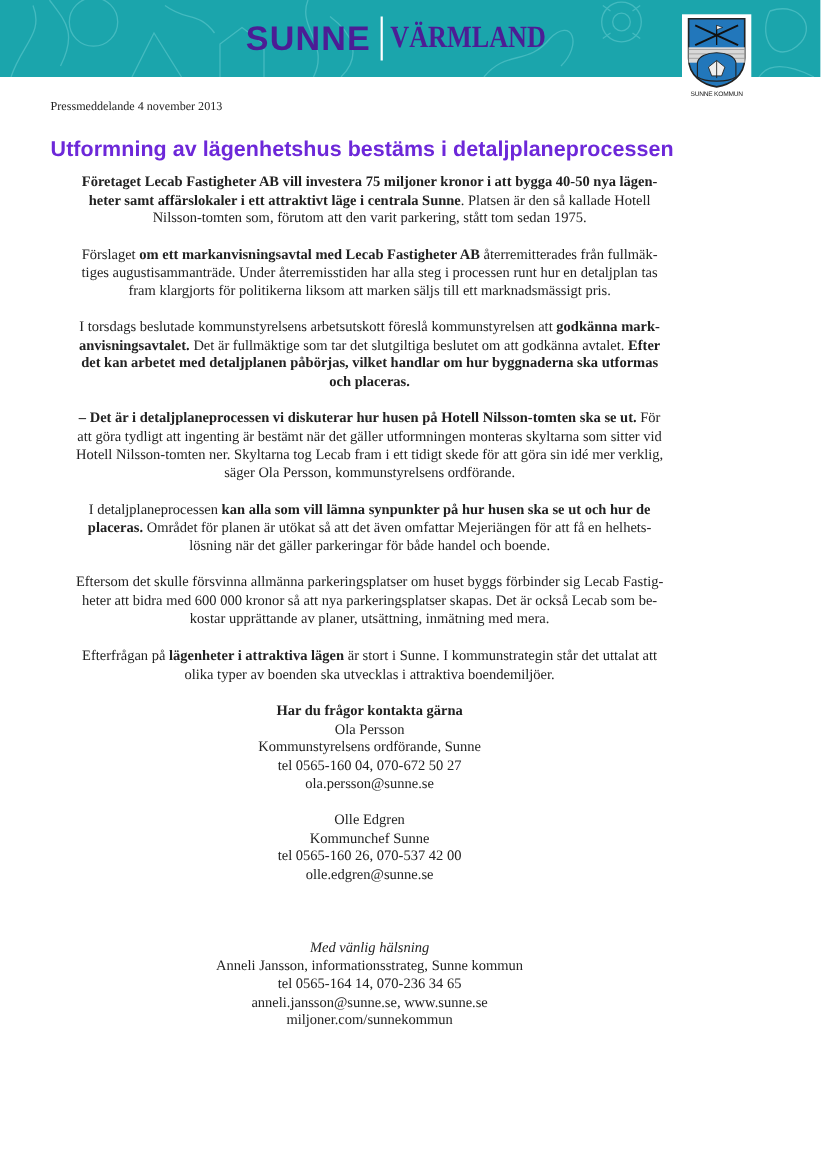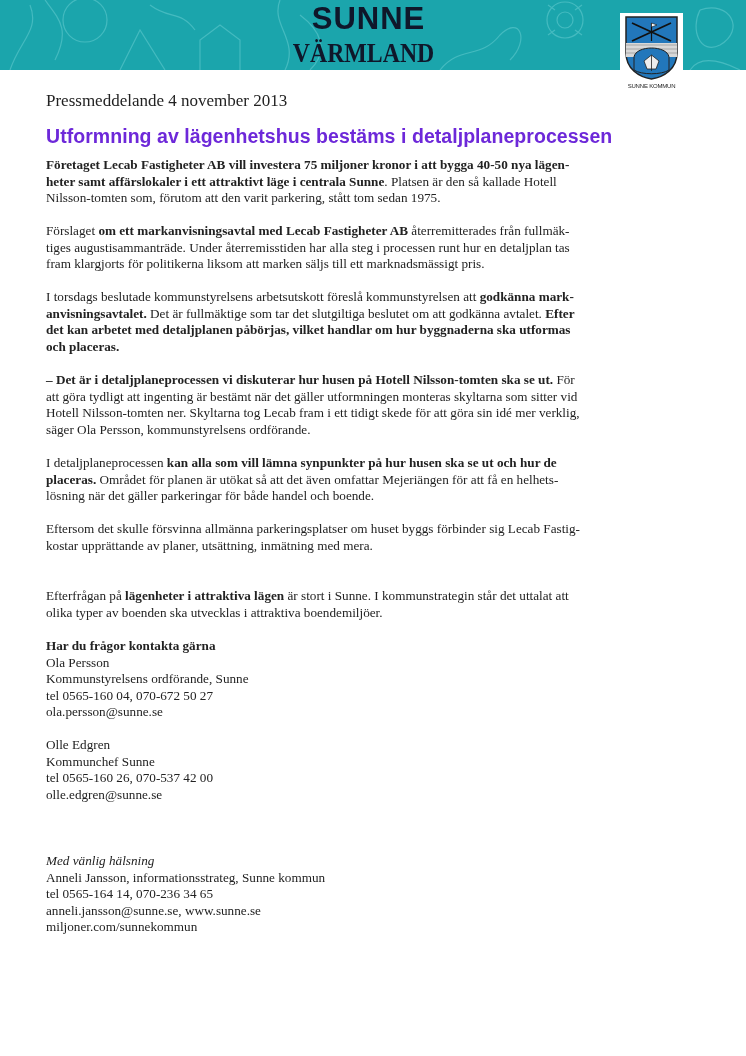--- a/index.html
+++ b/index.html
@@ -8,22 +8,21 @@
 
   .banner {
     position: absolute; left: 0; top: 0; width: 746px; height: 70px;
     background: #1ba5ac;
     overflow: hidden;
   }
   .banner svg.pattern { position: absolute; left: 0; top: 0; }
   .brand {
     position: absolute; left: 0; top: 8px; width: 746px; height: 54px;
     display: flex; justify-content: center; align-items: center;
-    color: #0f172a;
-    flex-direction: column;
+    color: #4c1d95;
   }
   .brand .sunne {
     font-family: "Liberation Sans", sans-serif; font-weight: bold; font-size: 31px;
     letter-spacing: 1px; padding-right: 9px;
   }
   .brand .divider { width: 2px; height: 40px; background: #ffffff; }
   .brand .varmland {
     font-family: "Liberation Serif", serif; font-weight: bold; font-size: 28px;
     letter-spacing: 0px; padding-left: 8px; transform: scaleX(0.85); transform-origin: left center;
   }
@@ -35,32 +34,32 @@
   .crest-box svg { position: absolute; left: 4px; top: 2px; }
   .crest-caption {
     position: absolute; left: 0; top: 70px; width: 63px; text-align: center;
     font-family: "Liberation Sans", sans-serif; font-size: 6px; color: #222;
     letter-spacing: -0.2px;
   }
 
   .content { position: absolute; left: 46px; top: 0; width: 620px; }
   .dateline {
     position: absolute; top: 91px; left: 0;
-    font-size: 17px; color: #222; white-space: nowrap;
+    font-size: 11px; color: #222; white-space: nowrap;
   }
   .title {
     position: absolute; top: 125px; left: 0;
     font-family: "Liberation Sans", sans-serif; font-weight: bold; font-size: 19.5px;
     color: #6d28d9; white-space: nowrap; letter-spacing: 0.05px;
   }
   .p {
     position: absolute; left: 0; width: 580px;
     font-size: 13.2px; line-height: 16.6px; color: #222;
   }
-  .p .line { display: block; white-space: nowrap; }
+  .p .line { display: block; white-space: nowrap; text-align: center; }
   .p b { font-weight: bold; }
   .p i { font-style: italic; }
 </style>
 </head>
 <body>
 
 <div class="banner">
   <svg class="pattern" width="746" height="70" viewBox="0 0 746 70" fill="none" stroke="#4fc0c5" stroke-width="1.2" opacity="0.8">
     <path d="M10 70 C 20 40, 40 30, 30 5 M45 0 C 60 20, 70 30, 55 60"></path>
     <circle cx="85" cy="20" r="22"></circle>
@@ -127,20 +126,21 @@
   </div>
 
   <div class="p" style="top:455px">
     <span class="line"><span>I detaljplaneprocessen </span><b>kan alla som vill lämna synpunkter på hur husen ska se ut och hur de</b></span>
     <span class="line"><b>placeras.</b><span> Området för planen är utökat så att det även omfattar Mejeriängen för att få en helhets-</span></span>
     <span class="line"><span>lösning när det gäller parkeringar för både handel och boende.</span></span>
   </div>
 
   <div class="p" style="top:521px">
     <span class="line"><span>Eftersom det skulle försvinna allmänna parkeringsplatser om huset byggs förbinder sig Lecab Fastig-</span></span>
+    <span class="line"><span>heter att bidra med 600 000 kronor så att nya parkeringsplatser skapas. Det är också Lecab som be-</span></span>
     <span class="line"><span>kostar upprättande av planer, utsättning, inmätning med mera.</span></span>
   </div>
 
   <div class="p" style="top:588px">
     <span class="line"><span>Efterfrågan på </span><b>lägenheter i attraktiva lägen</b><span> är stort i Sunne. I kommunstrategin står det uttalat att</span></span>
     <span class="line"><span>olika typer av boenden ska utvecklas i attraktiva boendemiljöer.</span></span>
   </div>
 
   <div class="p" style="top:638px">
     <span class="line"><b>Har du frågor kontakta gärna</b></span>

